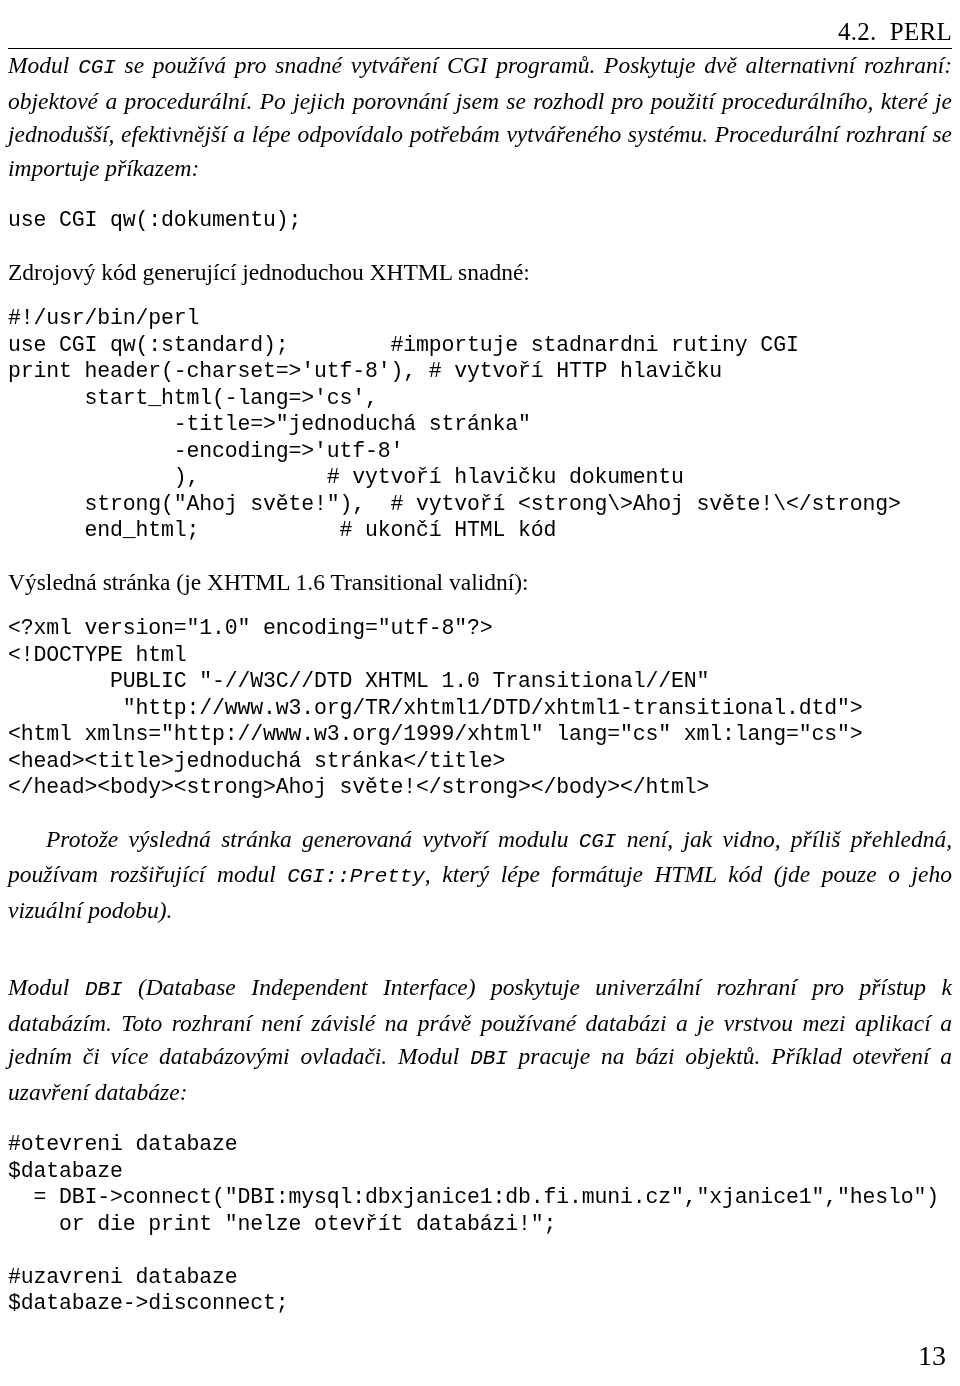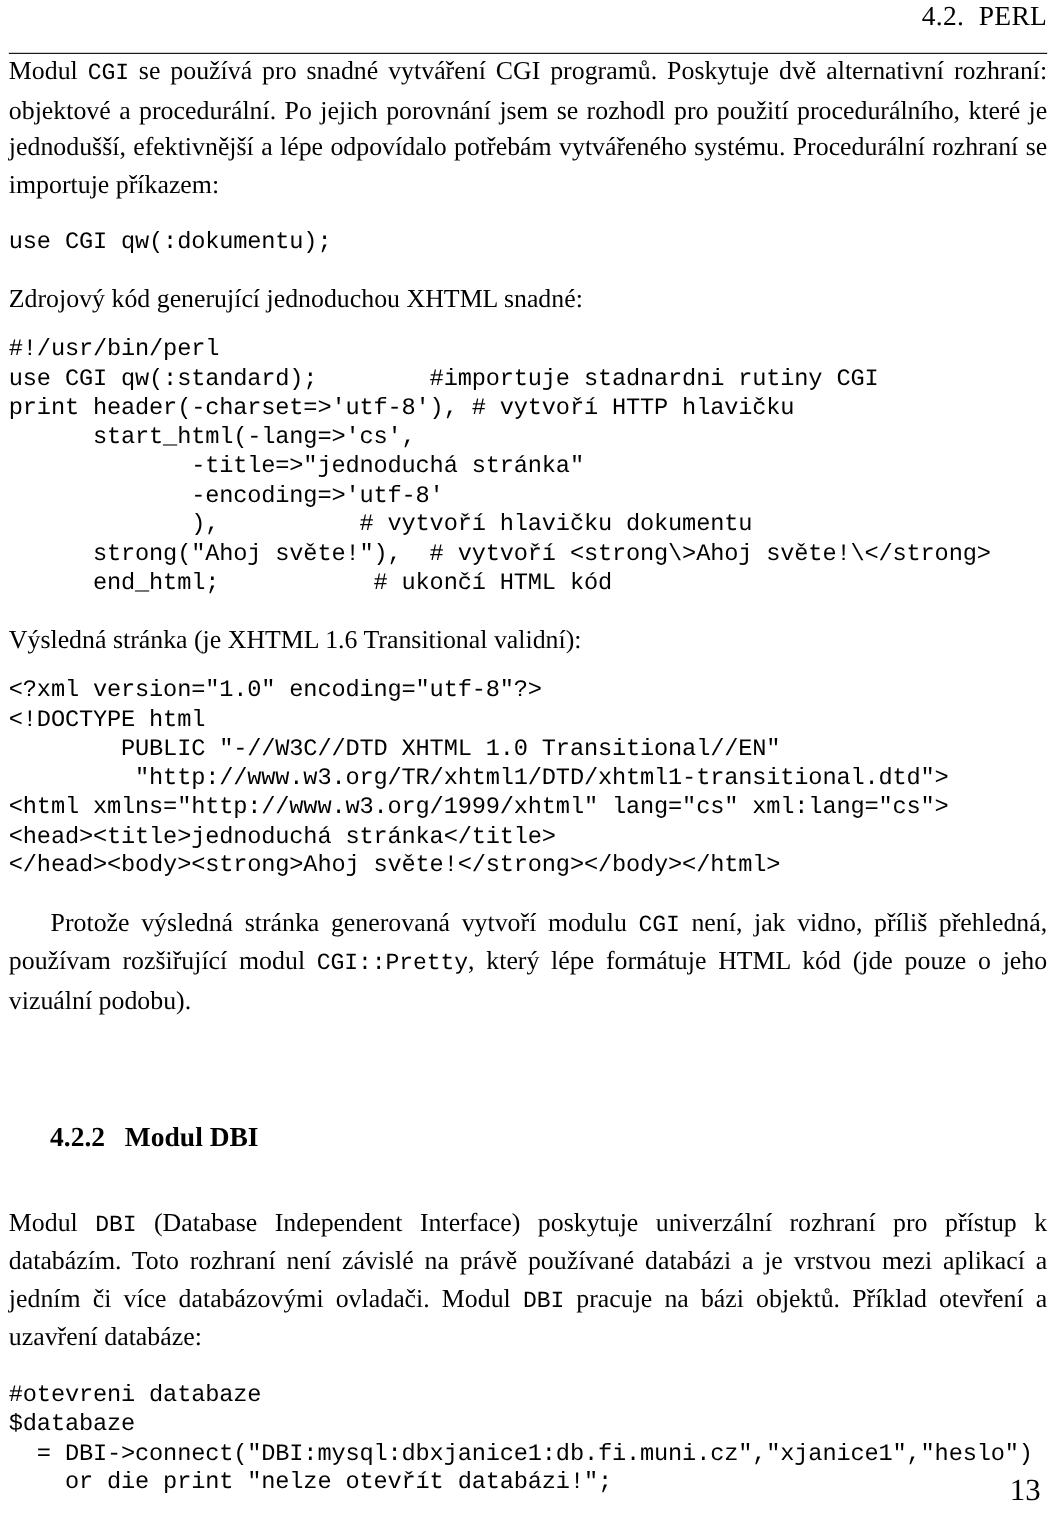--- a/index.html
+++ b/index.html
@@ -21,21 +21,21 @@
     width: 960px;
     height: 1386px;
     box-sizing: border-box;
     padding: 0 8px;
   }
 
   
   .runhead {
     height: 44px;
     display: flex;
-    align-items: flex-start;
+    align-items: flex-end;
     justify-content: flex-end;
     font-size: 25px;
     letter-spacing: 0.3px;
     padding-top: 2px;
   }
   .runhead .rh-text { white-space: pre; }
   .rule {
     border-bottom: 1.6px solid #000;
     margin: 2px 0 0 0;
     width: 100%;
@@ -55,20 +55,21 @@
   .sec-num { margin-right: 18px; }
 
   
   p.body {
     font-size: 23.5px;
     line-height: 33.5px;
     margin: 0;
     text-align: justify;
     text-justify: inter-word;
     hyphens: manual;
+    font-style: italic;
   }
   .indent { text-indent: 38px; }
 
   .lead-line {
     font-size: 23.5px;
     line-height: 33.5px;
     margin: 0;
   }
 
   code, .mono, pre {
@@ -146,25 +147,20 @@
 &lt;html xmlns="http://www.w3.org/1999/xhtml" lang="cs" xml:lang="cs"&gt;
 &lt;head&gt;&lt;title&gt;jednoduchá stránka&lt;/title&gt;
 &lt;/head&gt;&lt;body&gt;&lt;strong&gt;Ahoj světe!&lt;/strong&gt;&lt;/body&gt;&lt;/html&gt;</pre>
 
   <div class="gap-md"></div>
 
   <p class="body indent"><span>Protože výsledná stránka generovaná vytvoří modulu </span><code class="inline-code">CGI</code><span> není, jak vidno, příliš přehledná, používam rozšiřující modul </span><code class="inline-code">CGI::Pretty</code><span>, který lépe formátuje HTML kód (jde pouze o jeho vizuální podobu).</span></p>
 
   <div class="gap-xl"></div>
 
-  <div class="sec-wrap">
-    <h2 class="sec">
-      <span class="sec-num">4.2.2</span><span>Modul DBI</span>
-    </h2>
-  </div>
 
   <p class="body"><span>Modul </span><code class="inline-code">DBI</code><span> (Database Independent Interface) poskytuje univerzální rozhraní pro přístup k databázím. Toto rozhraní není závislé na právě používané databázi a je vrstvou mezi aplikací a jedním či více databázovými ovladači. Modul </span><code class="inline-code">DBI</code><span> pracuje na bázi objektů. Příklad otevření a uzavření databáze:</span></p>
 
   <div class="gap-md"></div>
 
   <pre class="codeblock">#otevreni databaze
 $databaze
   = DBI-&gt;connect("DBI:mysql:dbxjanice1:db.fi.muni.cz","xjanice1","heslo")
     or die print "nelze otevřít databázi!";
 

